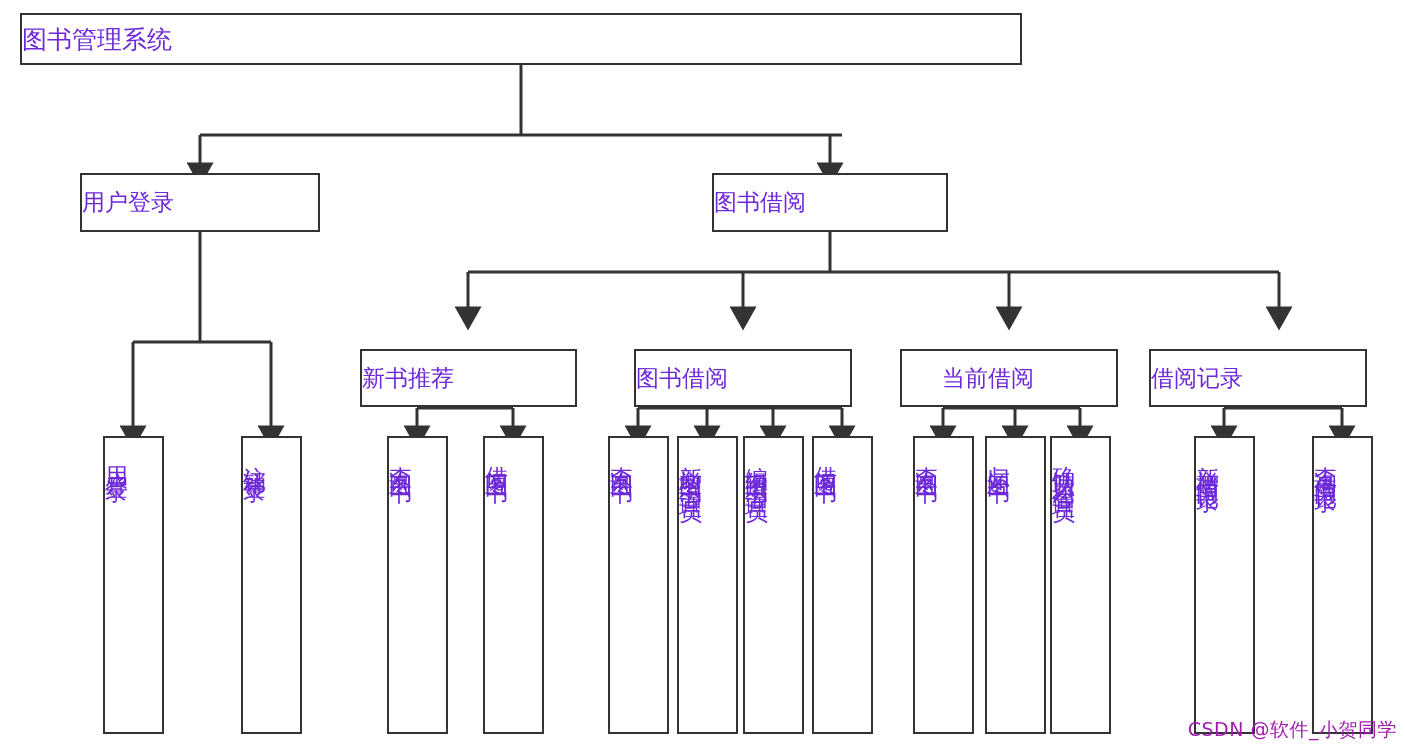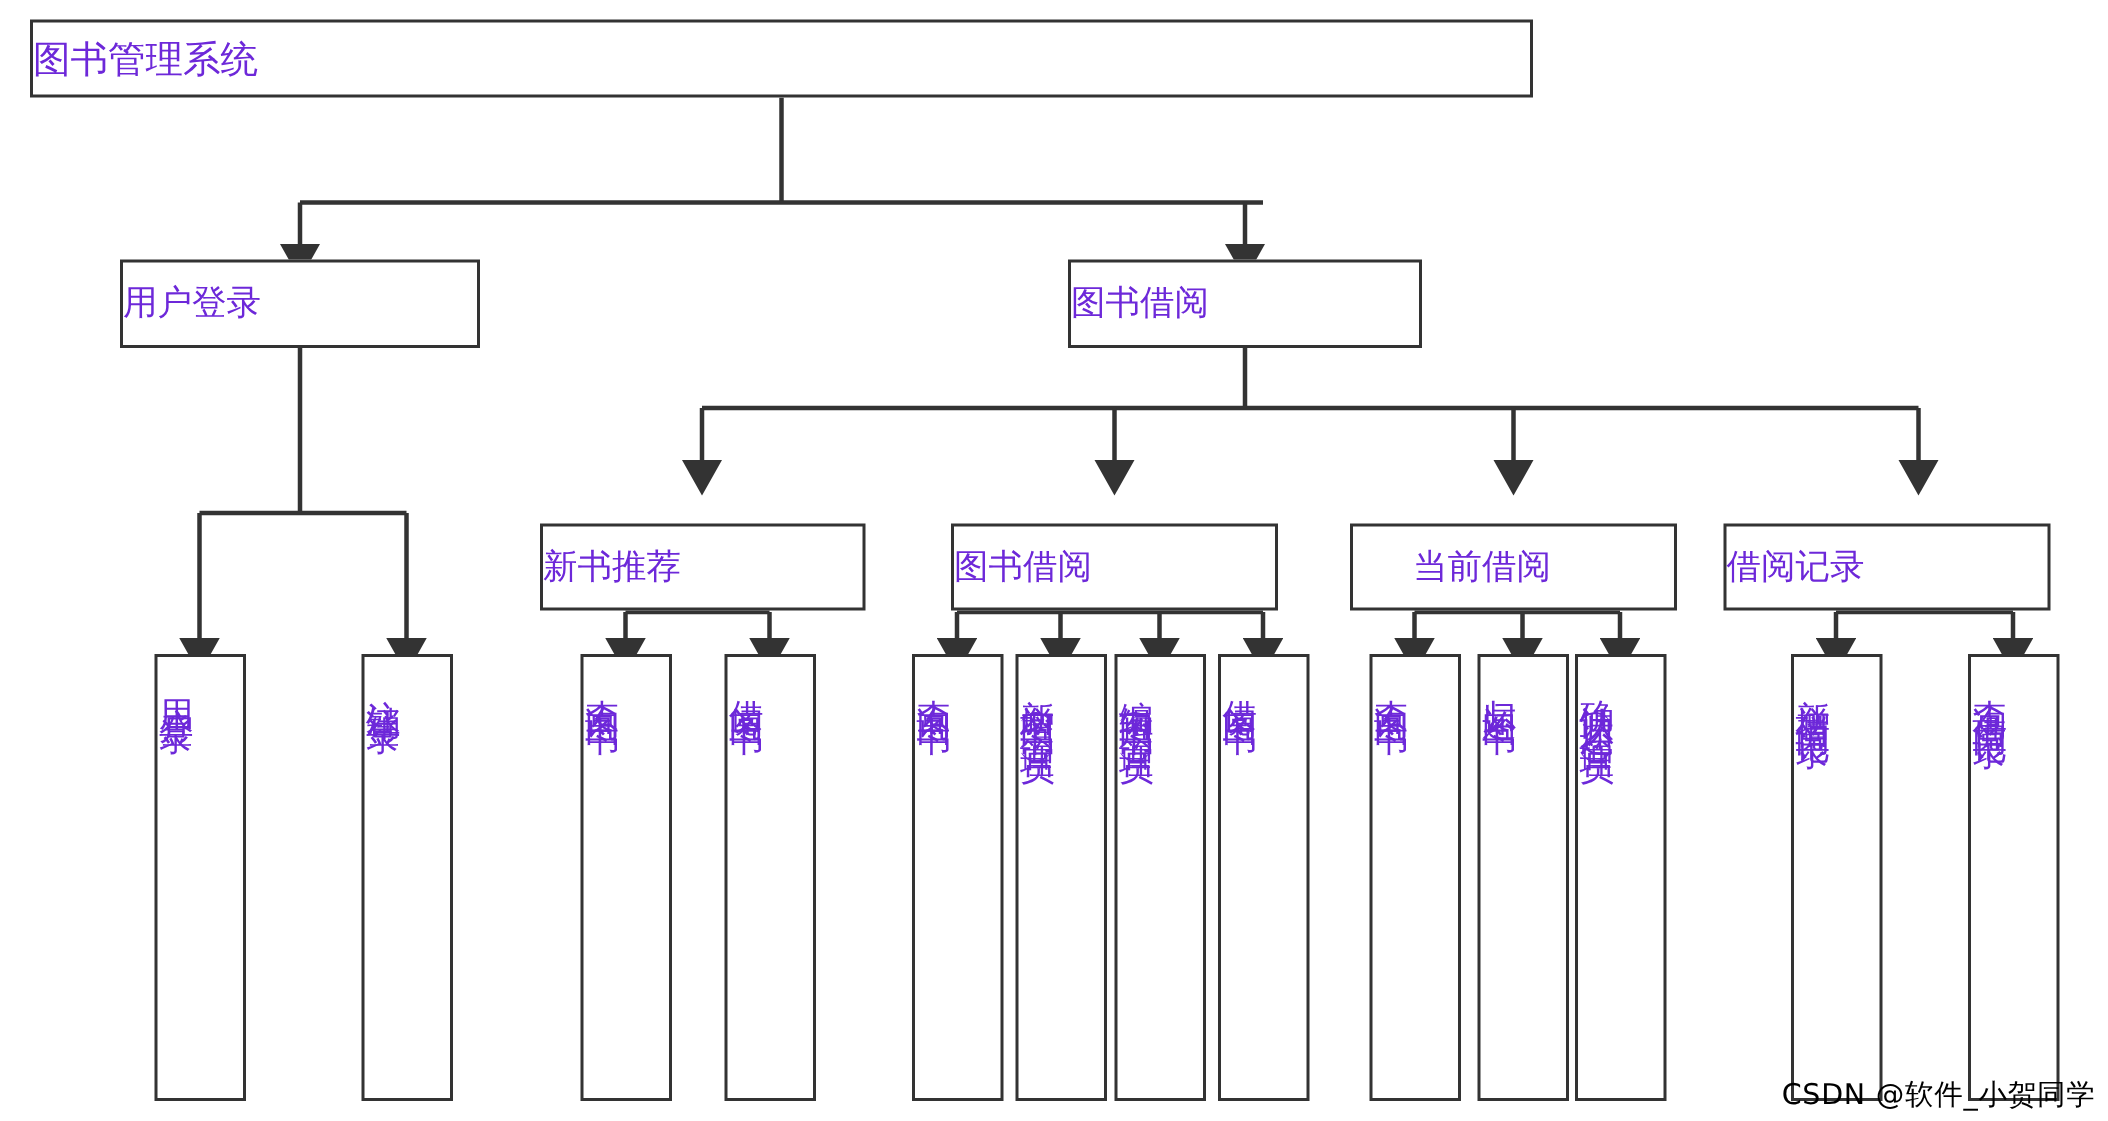--- a/index.html
+++ b/index.html
@@ -64,21 +64,21 @@
   .htext {
     display: block;
     white-space: nowrap;
     line-height: 1;
   }
   #watermark {
     position: absolute;
     right: 8px;
     bottom: 4px;
     font-size: 19px;
-    color: #000000;
+    color: #a21caf;
     letter-spacing: 0.5px;
     z-index: 3;
     white-space: nowrap;
     text-align: right;
   }
 </style>
 </head>
 <body>
 
 <div id="canvas">

